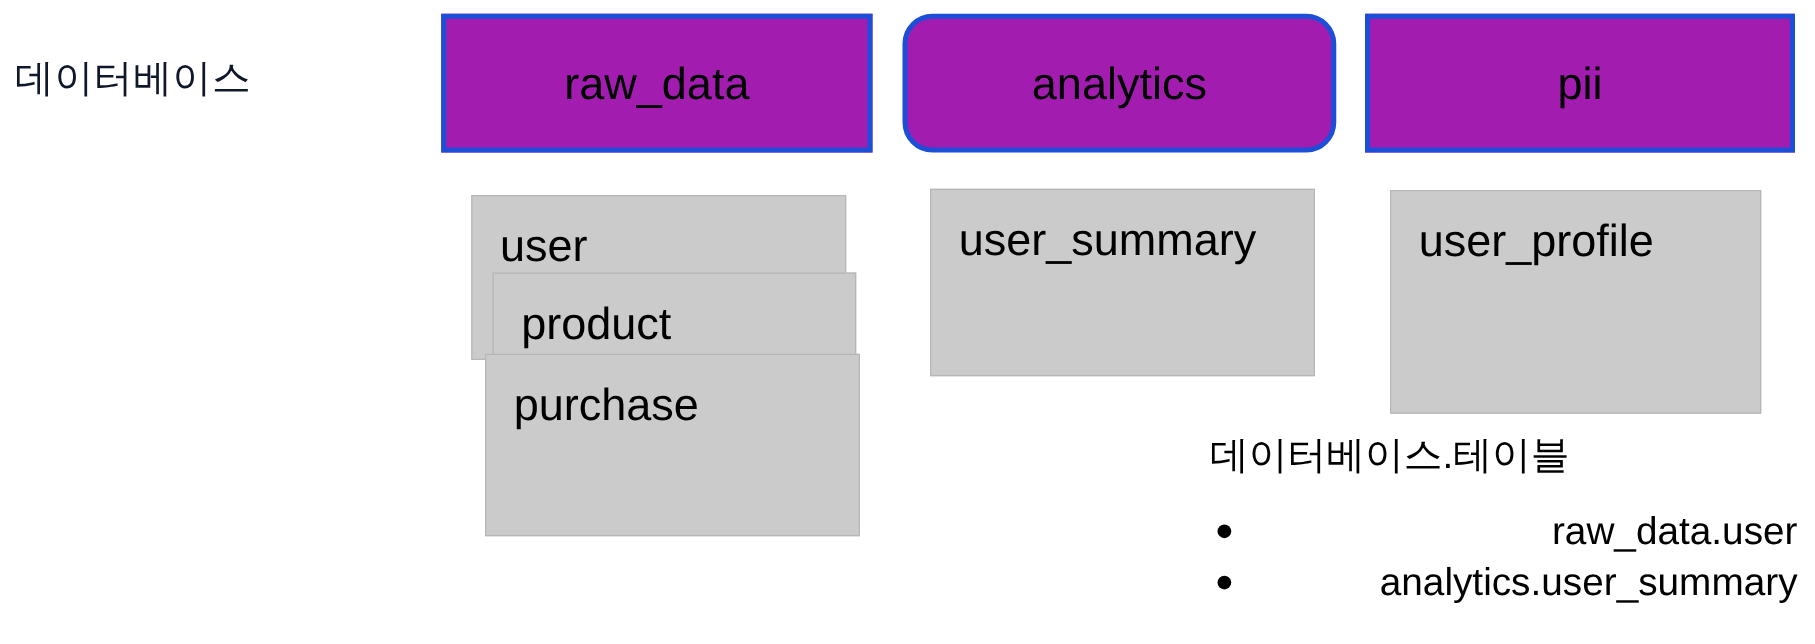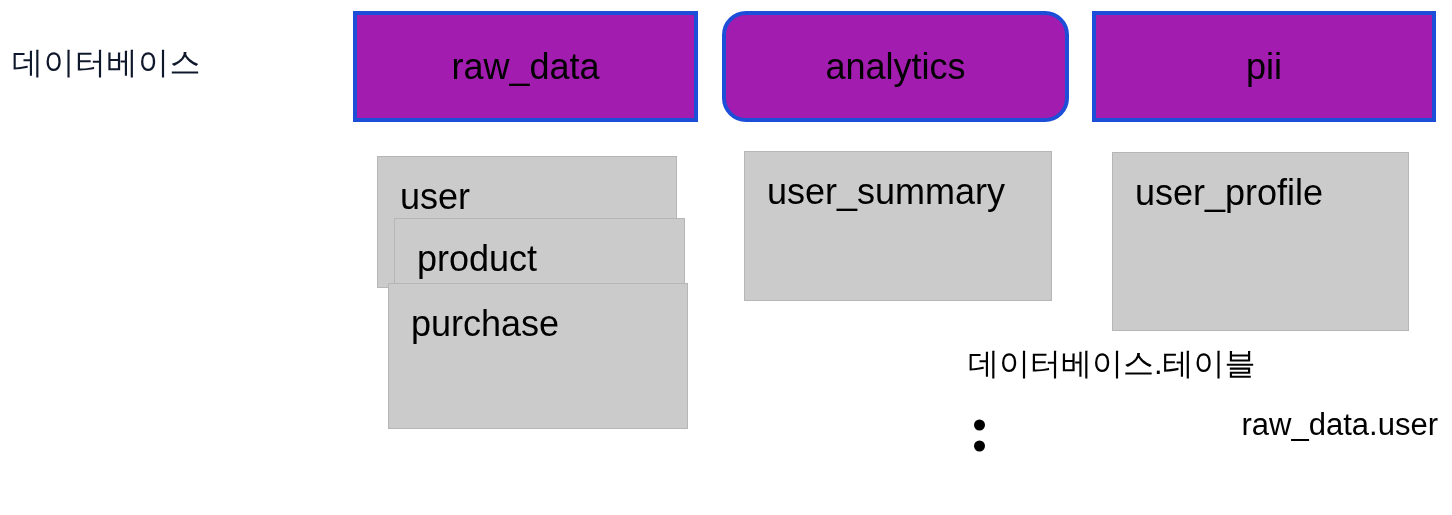--- a/index.html
+++ b/index.html
@@ -149,17 +149,18 @@
   <div id="legend">
     <div id="legend-title">데이터베이스.테이블</div>
 
     <ul class="legend-list">
       <li class="legend-item">
         <span class="legend-bullet"></span>
         <span>raw_data.user</span>
       </li>
       <li class="legend-item">
         <span class="legend-bullet"></span>
+        <span>analytics.user_summary</span>
       </li>
     </ul>
   </div>
 
 </div>
 
 </body></html>

